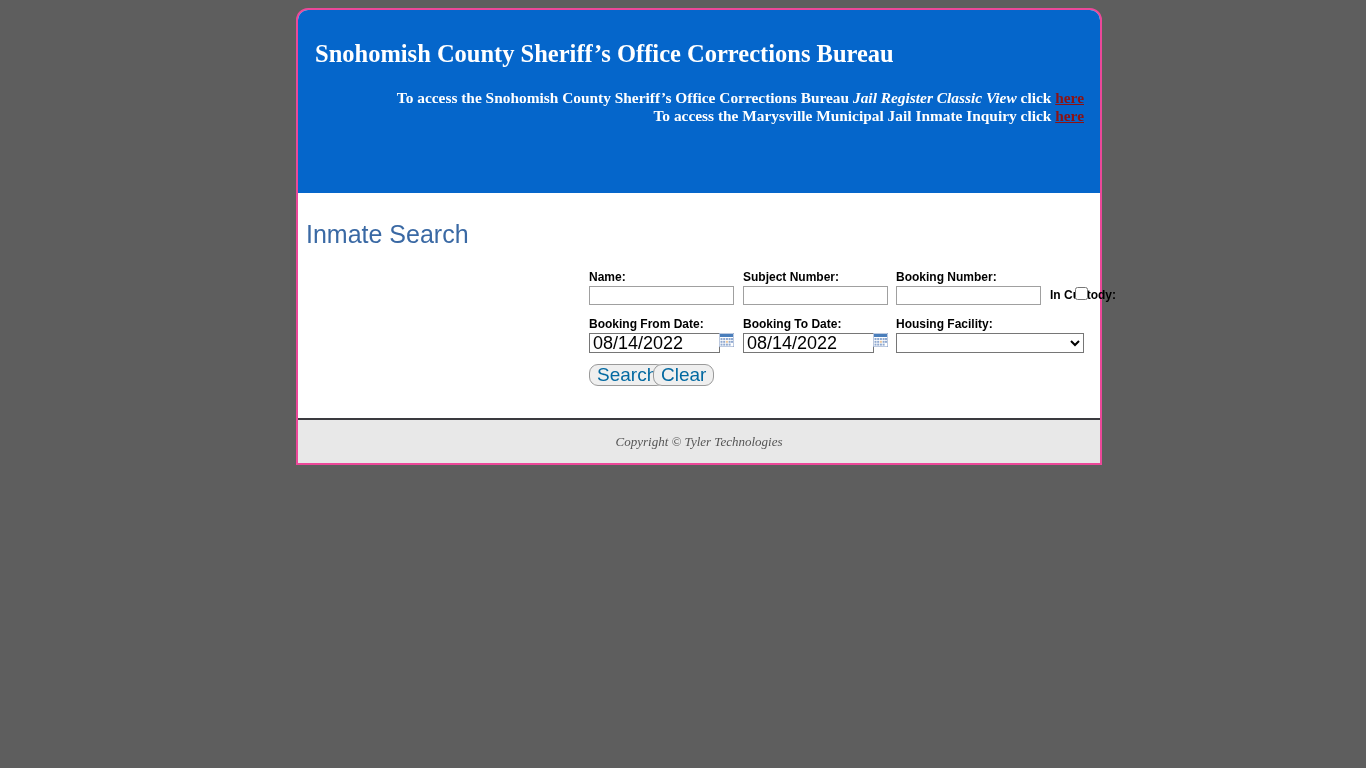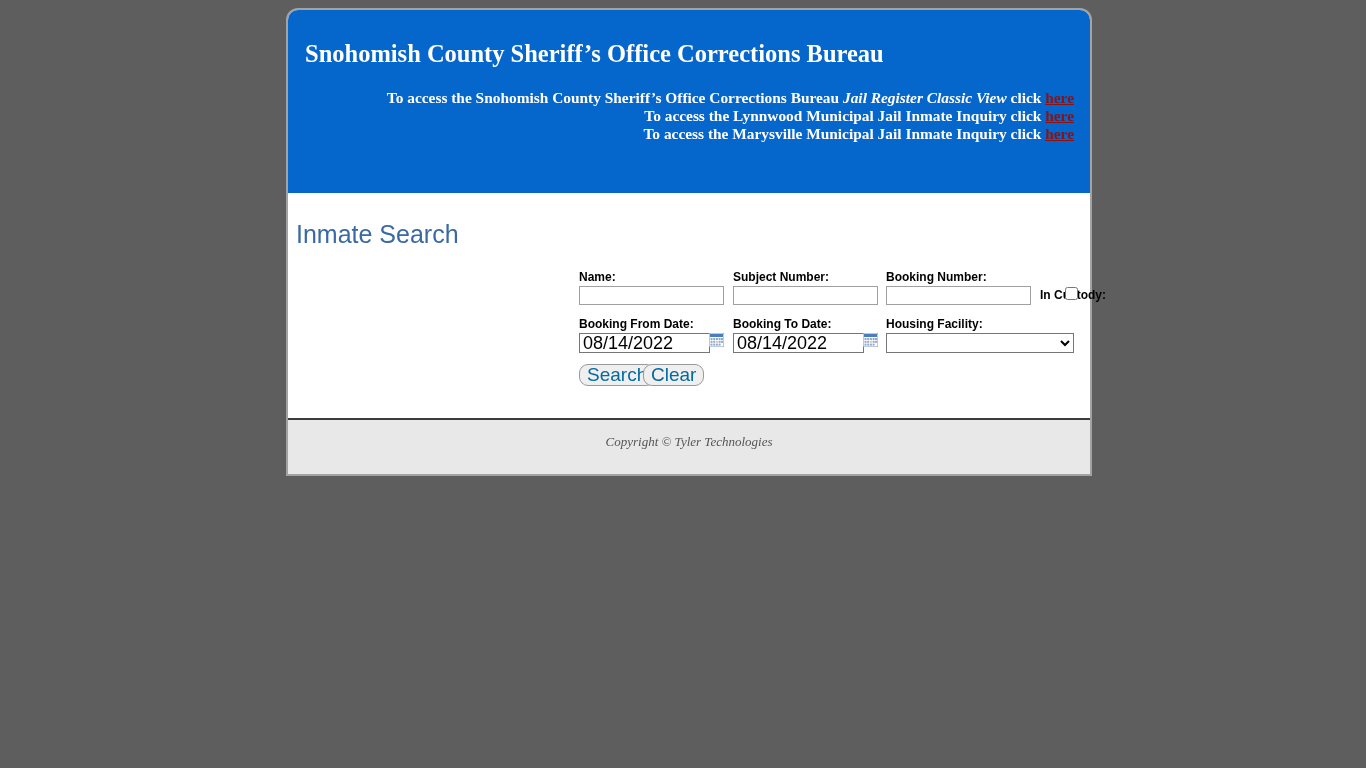--- a/index.html
+++ b/index.html
@@ -17,25 +17,25 @@
     position: absolute;
     left: 0; top: 0;
     width: 1366px;
     height: 768px;
     background: #5e5e5e;
   }
 
   
   .container {
     position: absolute;
-    left: 286px;
+    left: 296px;
     top: 8px;
     width: 806px;
     background: #ffffff;
-    border: 2px solid #a3a3a3;
+    border: 2px solid #ec4899;
     border-top-left-radius: 12px;
     border-top-right-radius: 12px;
     box-sizing: border-box;
   }
 
   
   .banner {
     background: #0566cb;
     border-top-left-radius: 10px;
     border-top-right-radius: 10px;
@@ -206,21 +206,21 @@
     font-weight: bold;
     background: #ffffff;
     height: 16px;
   }
 
   
   .footer {
     background: #e8e8e8;
     border-top: 2px solid #3a3a3f;
     text-align: center;
-    padding: 12px 0 24px 0;
+    padding: 12px 0 13px 0;
   }
   .footer-text {
     font-family: "Liberation Serif", serif;
     font-style: italic;
     font-size: 13px;
     color: #555555;
   }
 </style>
 </head>
 <body>
@@ -233,23 +233,20 @@
       <div class="banner-title">
         <div>Snohomish County Sheriff’s Office Corrections Bureau</div>
       </div>
 
       <div class="banner-links">
 
         <div class="banner-line">
           <span>To access the Snohomish County Sheriff’s Office Corrections Bureau </span><span class="ital">Jail Register Classic View</span><span> click </span><a class="here-link" href="#">here</a>
         </div>
 
-        <div class="banner-line">
-          <span>To access the Lynnwood Municipal Jail Inmate Inquiry click </span><a class="here-link" href="#">here</a>
-        </div>
 
         <div class="banner-line">
           <span>To access the Marysville Municipal Jail Inmate Inquiry click </span><a class="here-link" href="#">here</a>
         </div>
 
       </div>
     </div>
 
     <div class="content">
 

